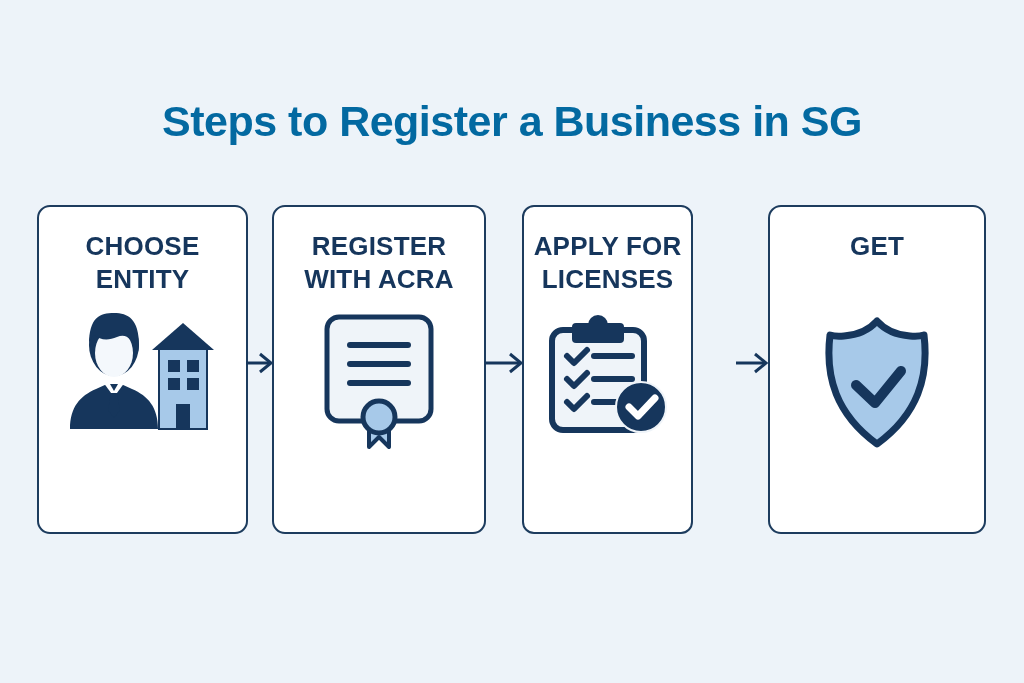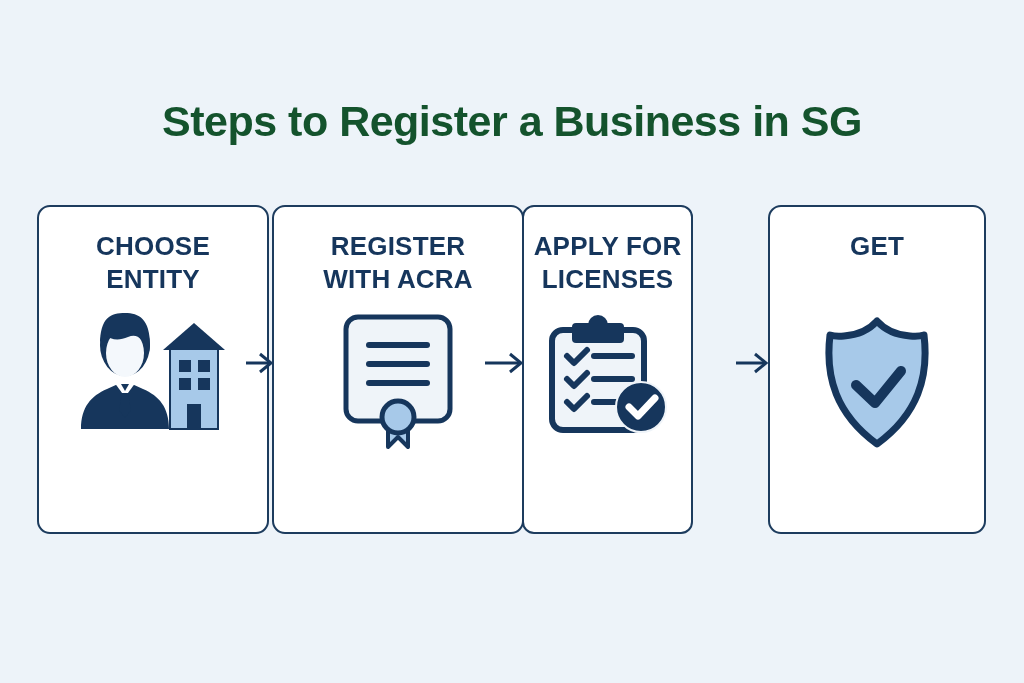--- a/index.html
+++ b/index.html
@@ -11,21 +11,21 @@
     overflow: hidden;
   }
   .canvas { position: absolute; inset: 0; }
   .title {
     position: absolute;
     top: 97px; left: 0; width: 1024px;
     text-align: center;
     font-size: 43px;
     font-weight: 700;
     letter-spacing: -0.5px;
-    color: #14532d;
+    color: #0369a1;
   }
   .card {
     position: absolute;
     top: 205px;
     height: 329px;
     background: #ffffff;
     border: 2px solid #1d3c5e;
     border-radius: 13px;
   }
   .card-label {
@@ -52,21 +52,21 @@
   .a2 { left: 485px; width: 39px; }
   .a3 { left: 736px; width: 33px; }
 </style>
 </head>
 <body>
 
 <div class="canvas">
 
   <h1 class="title">Steps to Register a Business in SG</h1>
 
-  <section class="card" style="left:37px; width:232px;">
+  <section class="card" style="left:37px; width:211px;">
     <div class="card-label">
       <span>CHOOSE</span><br>
       <span>ENTITY</span>
     </div>
     <div class="icon-wrap">
       <svg width="145" height="119" viewBox="0 0 145 119">
 
         <polygon points="82,39 113,12 144,39" fill="#16365c"></polygon>
 
         <rect x="89" y="38" width="48" height="80" fill="#a7c9e9" stroke="#16365c" stroke-width="2"></rect>
@@ -96,21 +96,21 @@
     </div>
   </section>
 
   <div class="arrow a1">
     <svg width="28" height="26" viewBox="0 0 28 26">
       <line x1="0" y1="13" x2="25" y2="13" stroke="#16365c" stroke-width="3"></line>
       <polyline points="14,4 25,13 14,22" fill="none" stroke="#16365c" stroke-width="3"></polyline>
     </svg>
   </div>
 
-  <section class="card" style="left:272px; width:252px;">
+  <section class="card" style="left:272px; width:214px;">
     <div class="card-label">
       <span>REGISTER</span><br>
       <span>WITH ACRA</span>
     </div>
     <div class="icon-wrap" style="top:107px;">
       <svg width="110" height="137" viewBox="0 0 110 137">
 
         <rect x="3" y="3" width="104" height="104" rx="12" fill="#eff4f9" stroke="#16365c" stroke-width="5"></rect>
 
         <line x1="26" y1="31" x2="84" y2="31" stroke="#16365c" stroke-width="6" stroke-linecap="round"></line>

